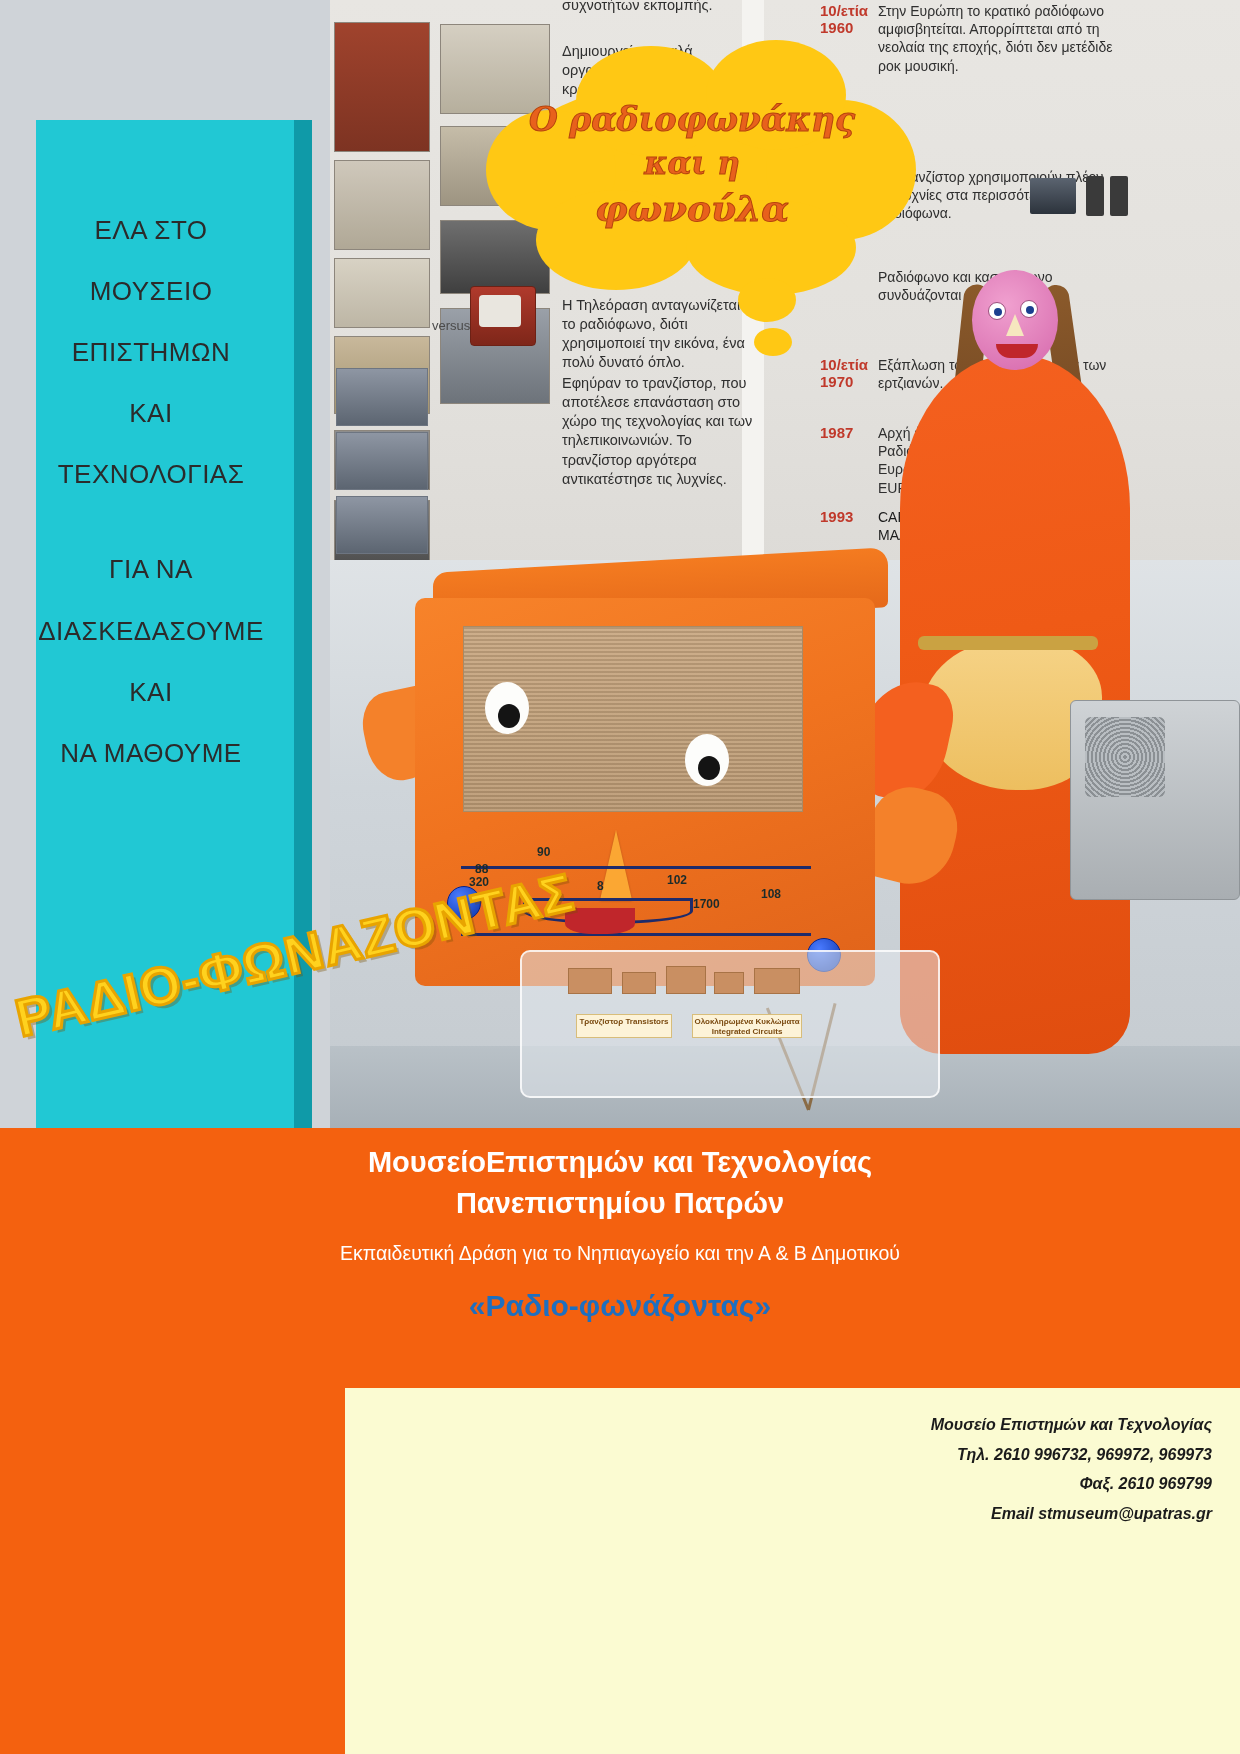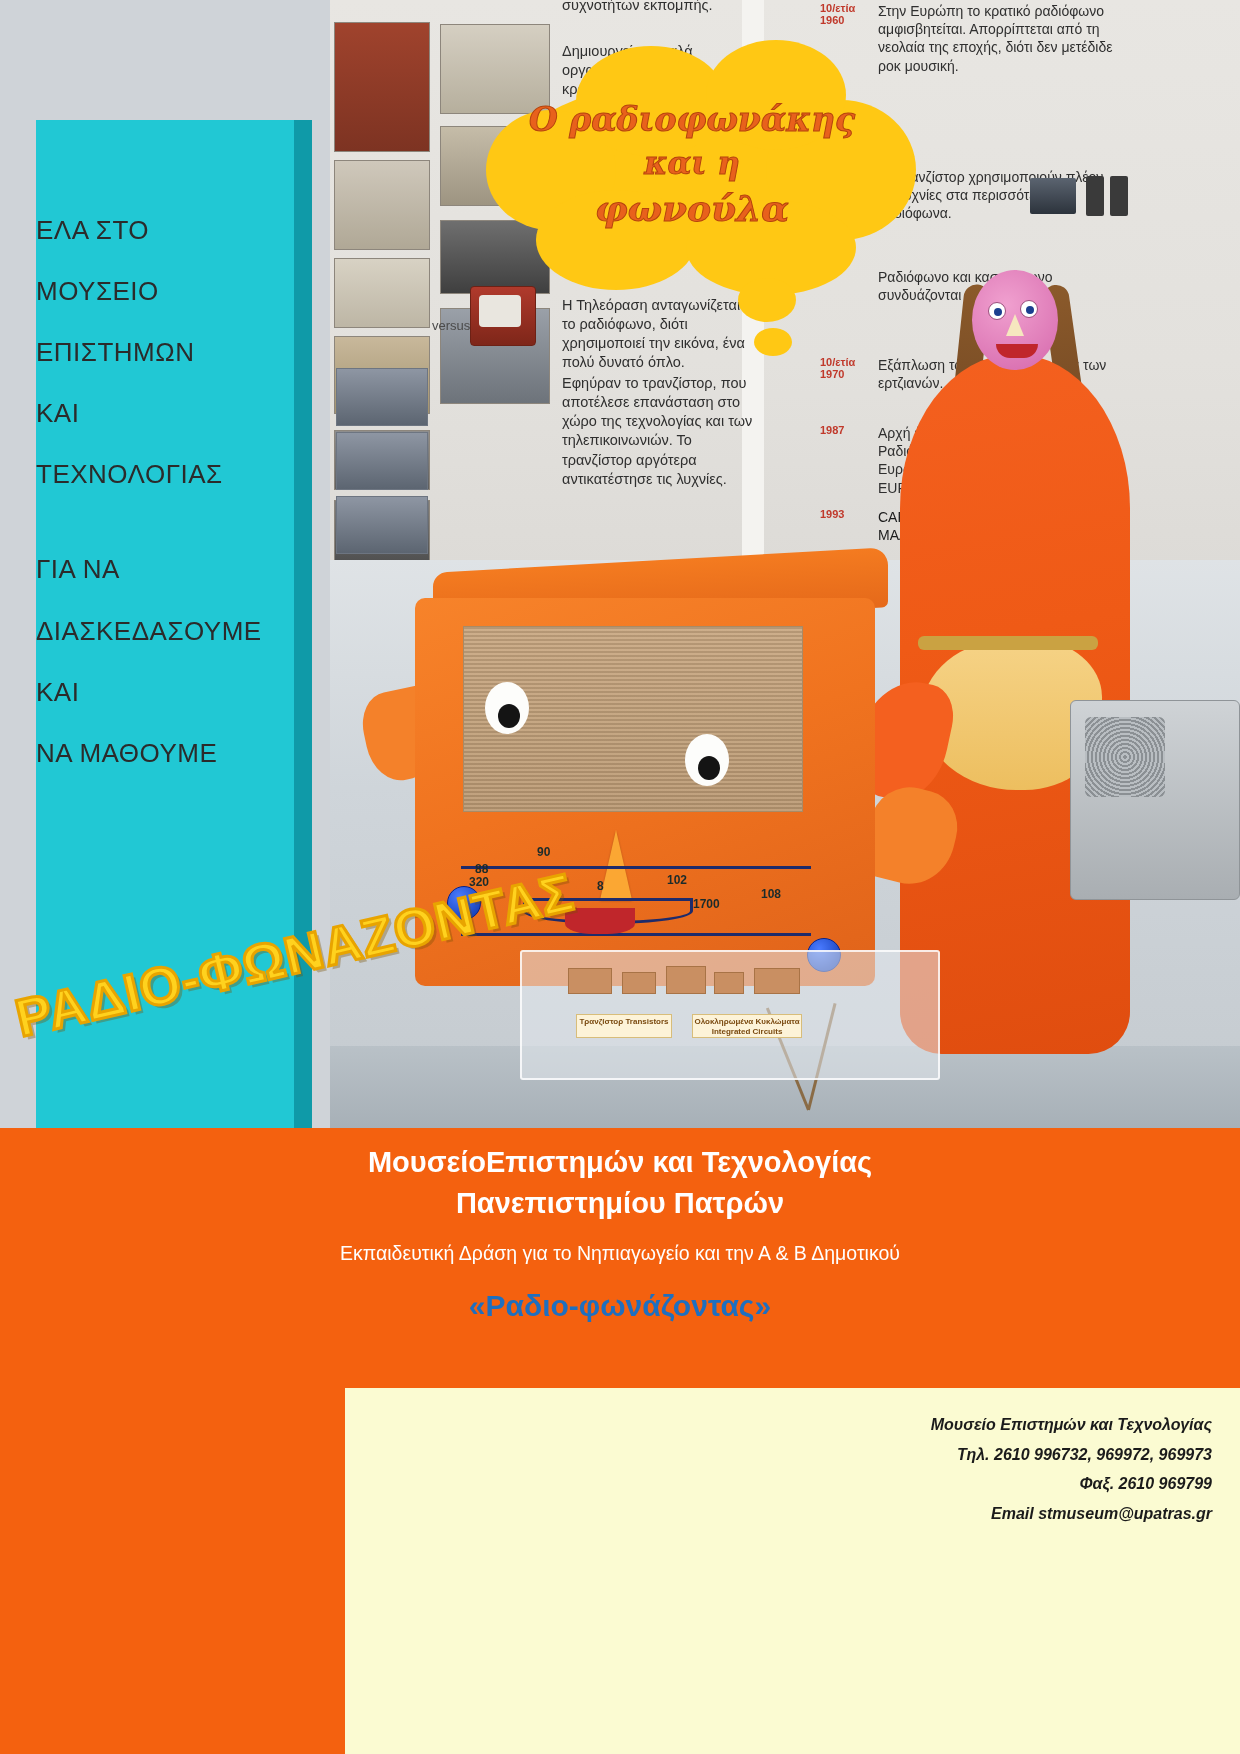--- a/index.html
+++ b/index.html
@@ -114,21 +114,21 @@
   
   .timeline {
     position: absolute;
     left: 820px; top: 0;
     width: 300px; height: 600px;
     font-size: 14px; color: #2f2f2f;
   }
   .tl-row { position: absolute; left: 0; width: 300px; }
   .tl-year {
     position: absolute; left: 0; width: 56px;
-    color: #c0392b; font-weight: 700; font-size: 11px;
+    color: #c0392b; font-weight: 700; font-size: 15px;
   }
   .tl-body { position: absolute; left: 58px; width: 240px; line-height: 1.3; }
   .tl-dark { color: #1c1c1c; }
 
   .chips {
     position: absolute; left: 1030px; top: 168px;
     width: 120px; height: 100px;
   }
   .chip {
     position: absolute; background: #2b2b2b; border-radius: 2px;
@@ -232,24 +232,24 @@
   }
   .antenna {
     position: absolute; left: 352px; top: 440px; width: 120px; height: 120px;
   }
   .antenna span{
     position:absolute; background:#8a6b45; width:3px; height:110px; transform-origin: bottom center;
   }
 
   
   .case {
-    position: absolute; left: 520px; top: 950px; width: 420px; height: 130px;
+    position: absolute; left: 520px; top: 950px; width: 420px; height: 148px;
     background: rgba(225,232,236,.55);
     border: 2px solid rgba(255,255,255,.8);
-    border-radius: 3px;
+    border-radius: 10px;
   }
   .case-label {
     position: absolute; top: 62px; height: 24px;
     background: #fdf3d8; border: 1px solid #d8bd7a;
     font-size: 8px; color: #7a4a10; text-align: center; line-height: 1.25;
     padding-top: 2px; font-weight: 700;
   }
   .case-label-a { left: 54px; width: 96px; }
   .case-label-b { left: 170px; width: 110px; }
   .case-parts {
@@ -319,21 +319,21 @@
   .teal-shadow {
     position: absolute; left: 36px; top: 120px; width: 276px; height: 1008px;
     background: #0f9aa8;
   }
   .teal-panel {
     position: absolute; left: 36px; top: 120px; width: 258px; height: 1008px;
     background: #21c8d4;
   }
   .teal-text {
     position: absolute; left: 36px; top: 200px; width: 230px;
-    text-align: left;
+    text-align: center;
     color: #2b2b2b;
     font-size: 26px;
     line-height: 2.35;
     letter-spacing: .5px;
   }
   .teal-text .gap { display: block; height: 34px; }
 
   
   .radiofonazontas {
     position: absolute;

